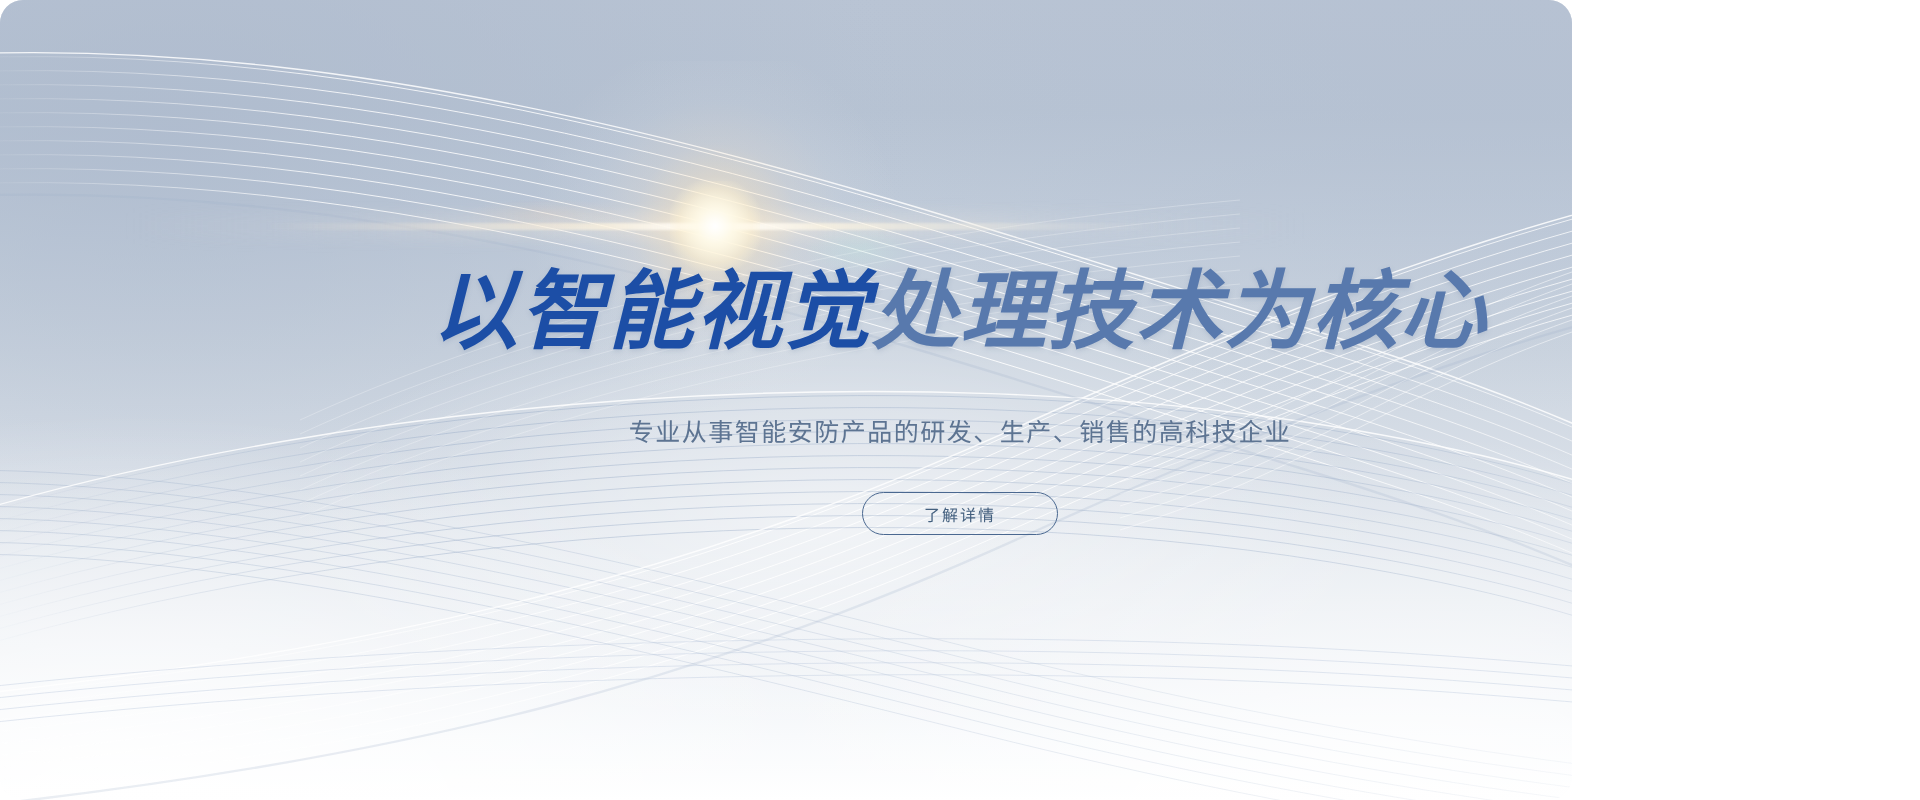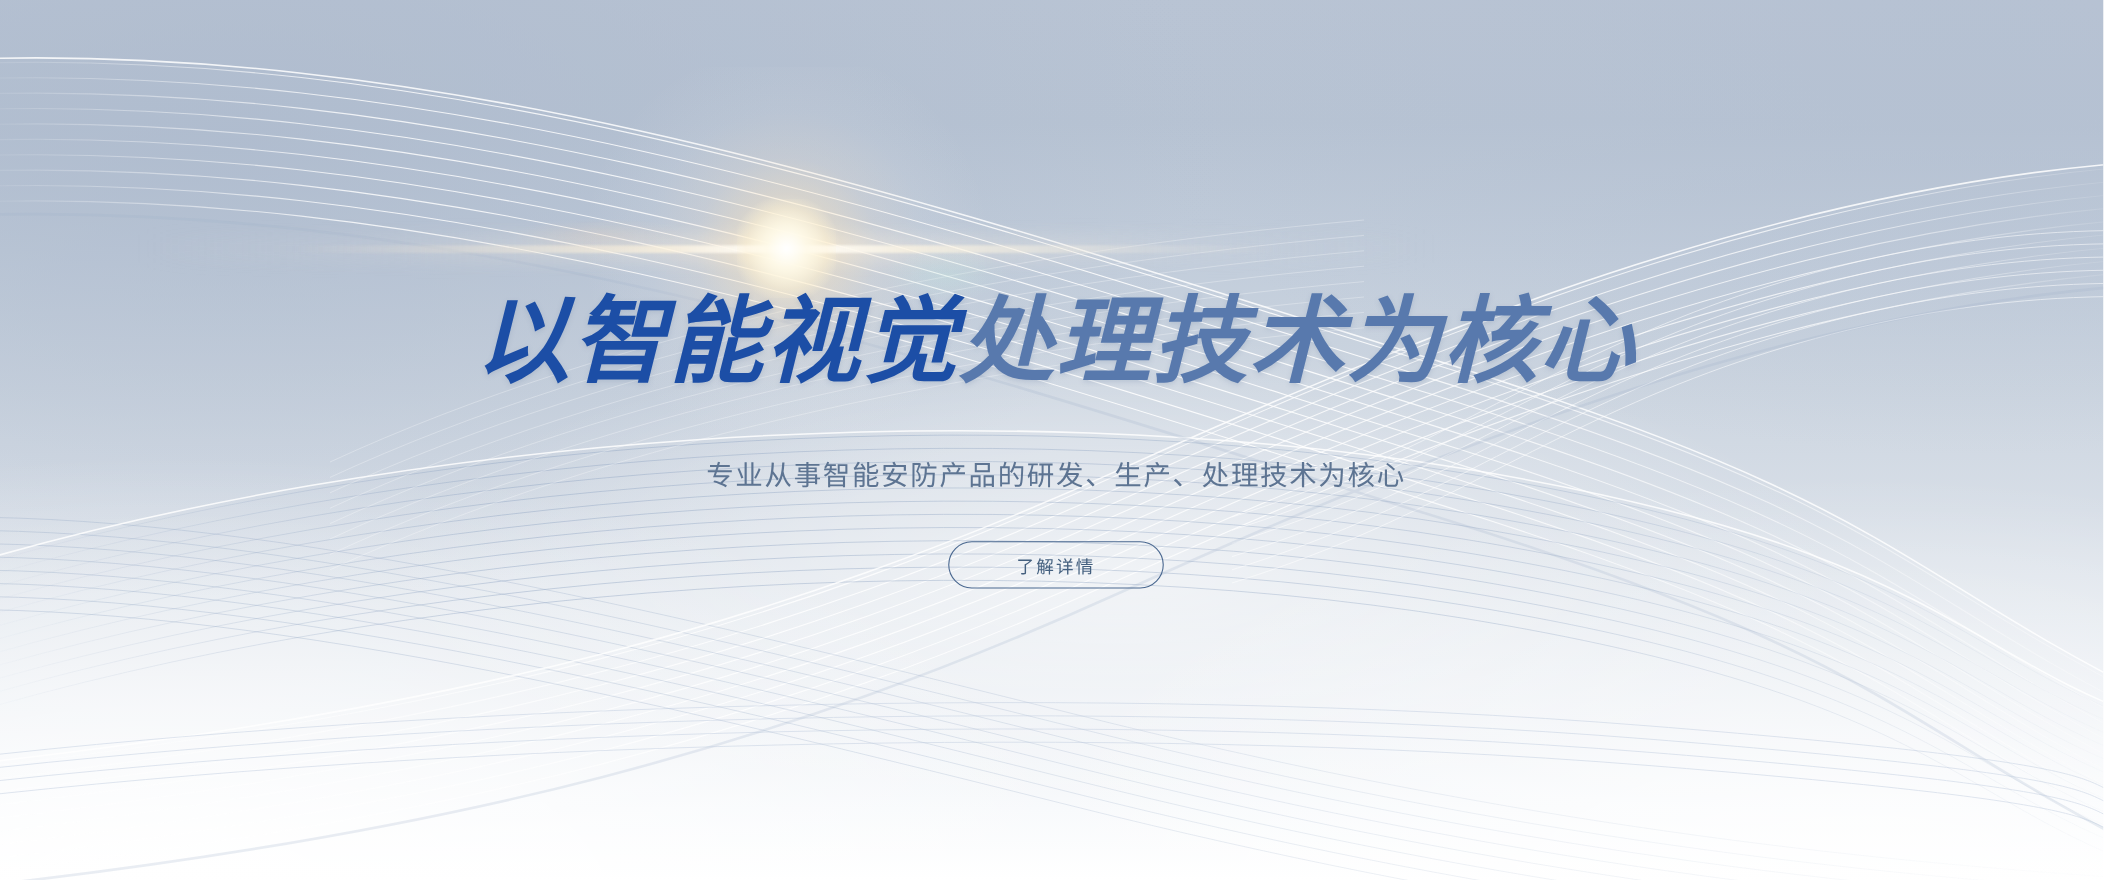--- a/index.html
+++ b/index.html
@@ -5,33 +5,34 @@
 <style>
   html,body{margin:0;padding:0;}
   body{
     width:1920px;height:800px;overflow:hidden;
     font-family:"Liberation Sans","DejaVu Sans",sans-serif;
     background:#ffffff;
   }
 
   .hero{
     position:relative;
-    width:1912px;height:800px;
+    width:1572px;height:800px;
     overflow:hidden;
     background:
       linear-gradient(to bottom,
         #b9c4d4 0%,
         #b7c3d3 14%,
         #c2cddb 30%,
         #ccd5e0 44%,
         #d7dee7 58%,
         #e4e9ef 70%,
         #eff2f6 82%,
         #f8fafc 92%,
         #ffffff 100%);
+    border-radius: 23px;
   }
 
   
   .wash{position:absolute;pointer-events:none;}
 
   .wash-tl{
     left:-10%;top:-20%;width:70%;height:90%;
     background:radial-gradient(ellipse at 30% 40%, rgba(173,186,205,.75) 0%, rgba(173,186,205,0) 68%);
   }
   .wash-tr{
@@ -302,18 +303,18 @@
   <div class="flare-glow"></div>
   <div class="flare-streak"></div>
   <div class="flare-core"></div>
   <div class="flare-ghost-a"></div>
   <div class="flare-ghost-b"></div>
 
   <div class="content">
 
     <h1 class="headline"><span class="seg-a">以智能视觉</span><span class="seg-b">处理技术为核心</span></h1>
 
-    <p class="subtitle">专业从事智能安防产品的研发、生产、处理技术为核心</p>
+    <p class="subtitle">专业从事智能安防产品的研发、生产、销售的高科技企业</p>
 
     <button class="cta" type="button">了解详情</button>
 
   </div>
 </div>
 
 </body></html>

